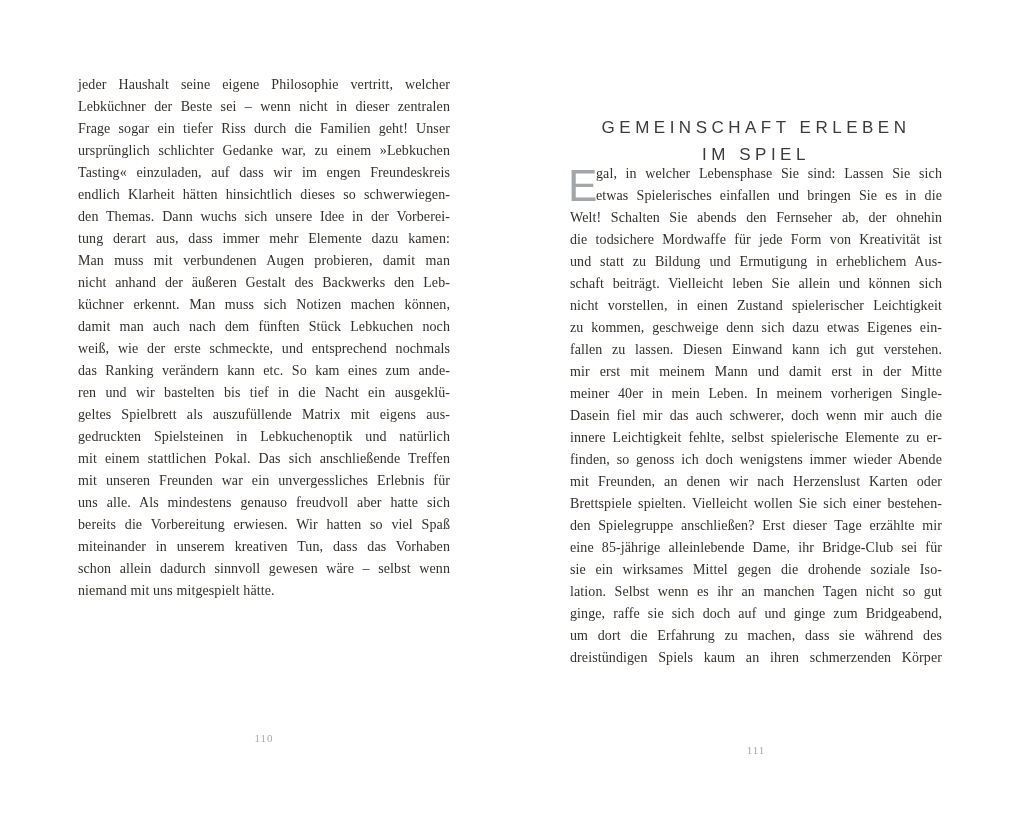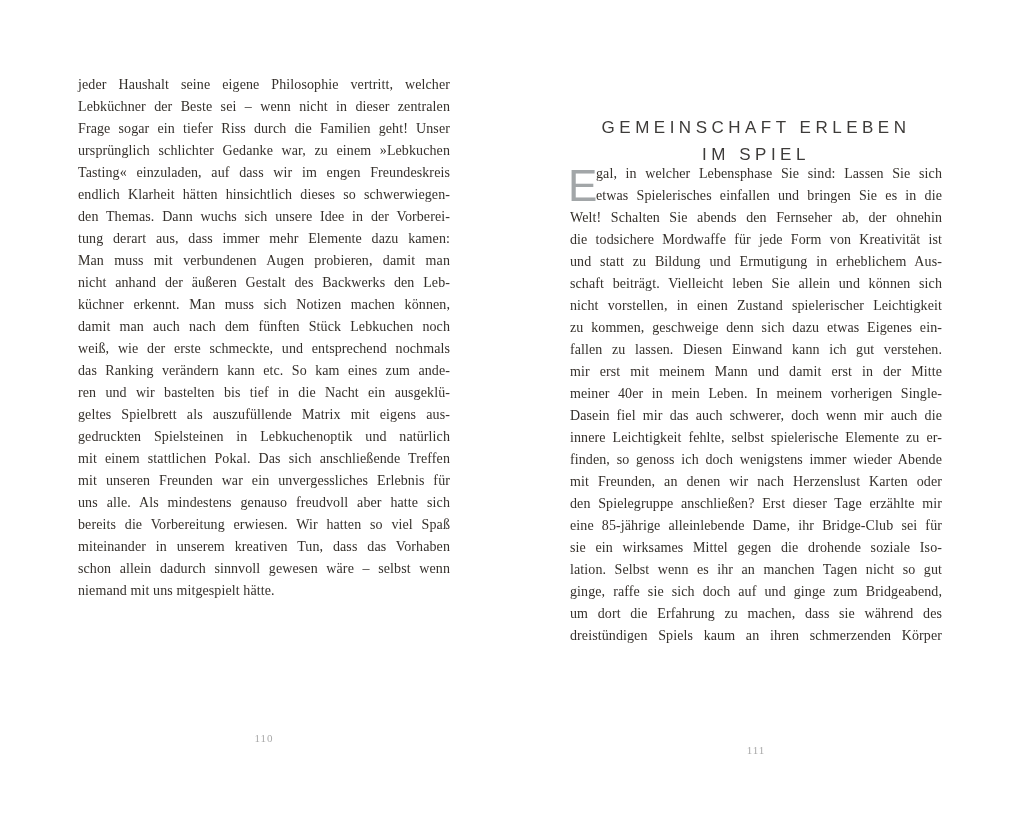--- a/index.html
+++ b/index.html
@@ -116,20 +116,21 @@
         <div class="line">schaft beiträgt. Vielleicht leben Sie allein und können sich</div>
         <div class="line">nicht vorstellen, in einen Zustand spielerischer Leichtigkeit</div>
         <div class="line">zu kommen, geschweige denn sich dazu etwas Eigenes ein-</div>
         <div class="line">fallen zu lassen. Diesen Einwand kann ich gut verstehen.</div>
         <div class="line">mir erst mit meinem Mann und damit erst in der Mitte</div>
         <div class="line">meiner 40er in mein Leben. In meinem vorherigen Single-</div>
         <div class="line">Dasein fiel mir das auch schwerer, doch wenn mir auch die</div>
         <div class="line">innere Leichtigkeit fehlte, selbst spielerische Elemente zu er-</div>
         <div class="line">finden, so genoss ich doch wenigstens immer wieder Abende</div>
         <div class="line">mit Freunden, an denen wir nach Herzenslust Karten oder</div>
+        <div class="line">Brettspiele spielten. Vielleicht wollen Sie sich einer bestehen-</div>
         <div class="line">den Spielegruppe anschließen? Erst dieser Tage erzählte mir</div>
         <div class="line">eine 85-jährige alleinlebende Dame, ihr Bridge-Club sei für</div>
         <div class="line">sie ein wirksames Mittel gegen die drohende soziale Iso-</div>
         <div class="line">lation. Selbst wenn es ihr an manchen Tagen nicht so gut</div>
         <div class="line">ginge, raffe sie sich doch auf und ginge zum Bridgeabend,</div>
         <div class="line">um dort die Erfahrung zu machen, dass sie während des</div>
         <div class="line">dreistündigen Spiels kaum an ihren schmerzenden Körper</div>
       </div>
     <div class="page-number right">111</div>
   </div>

